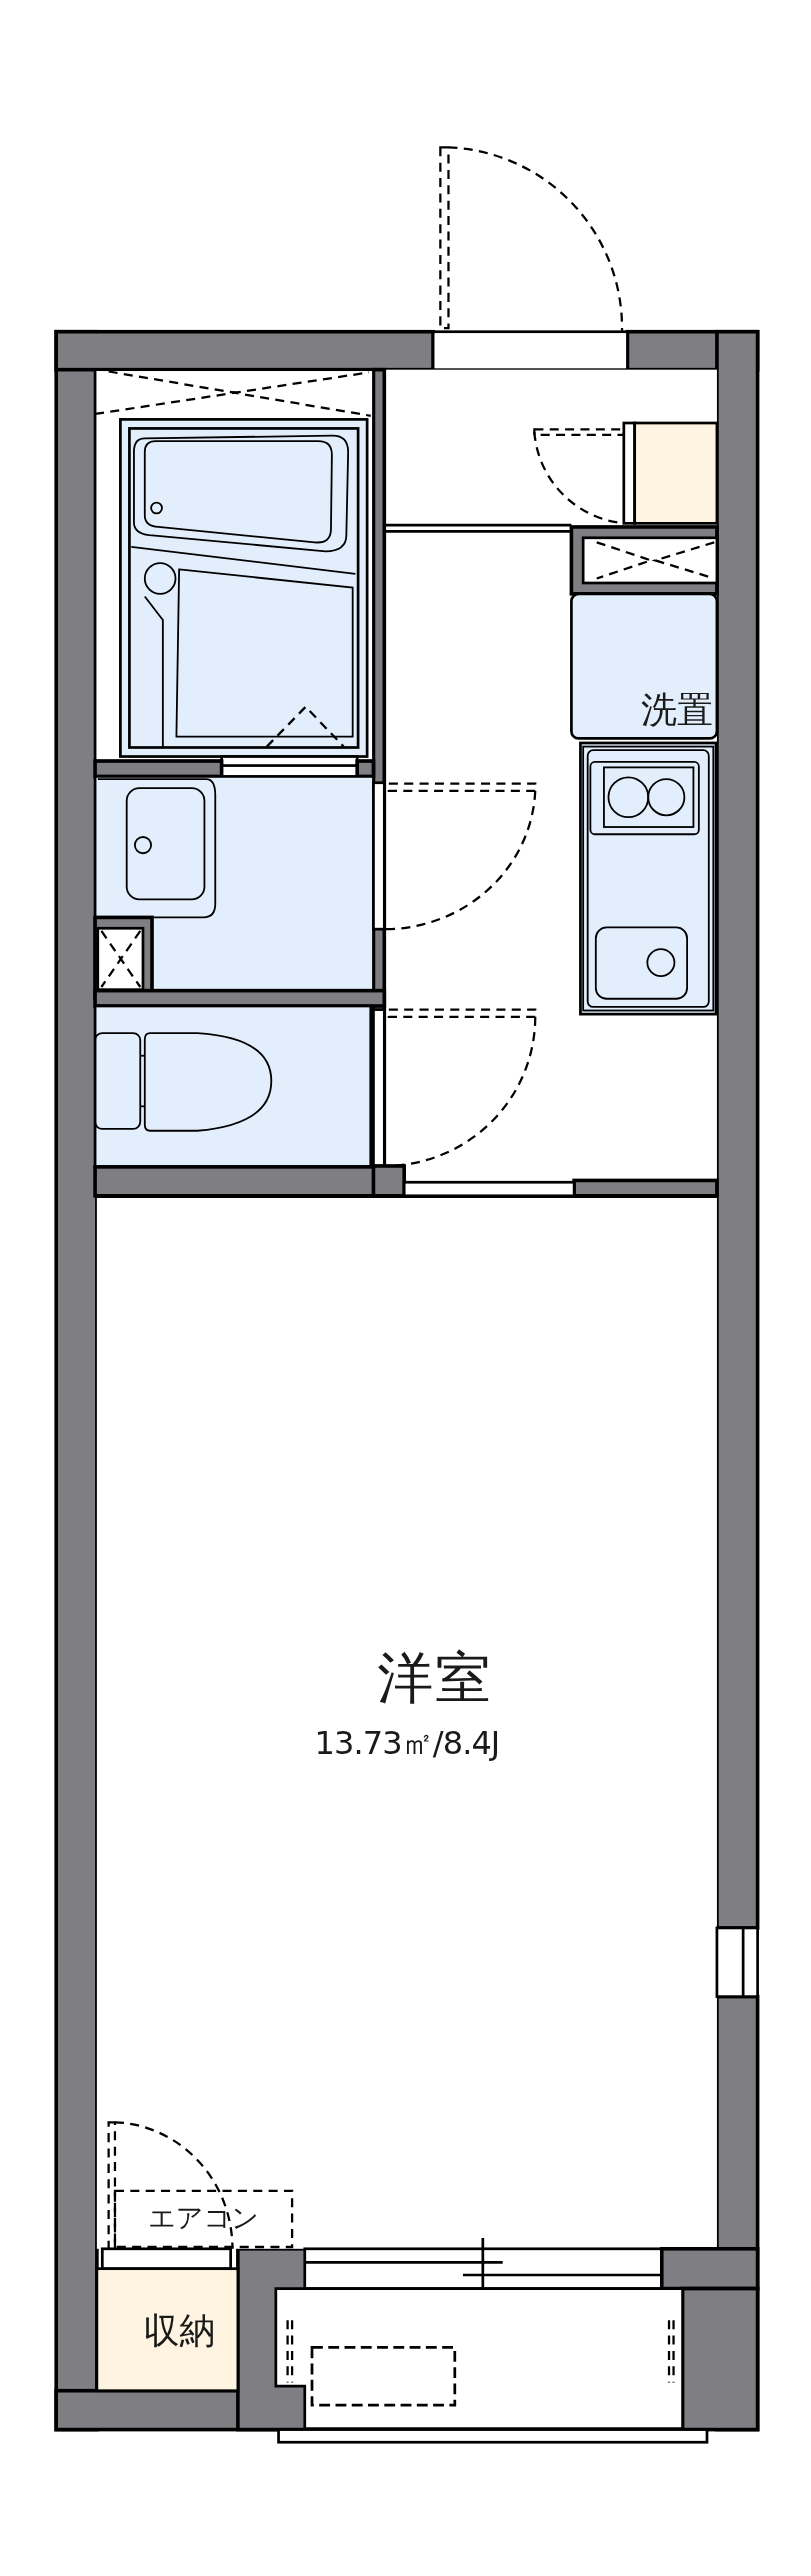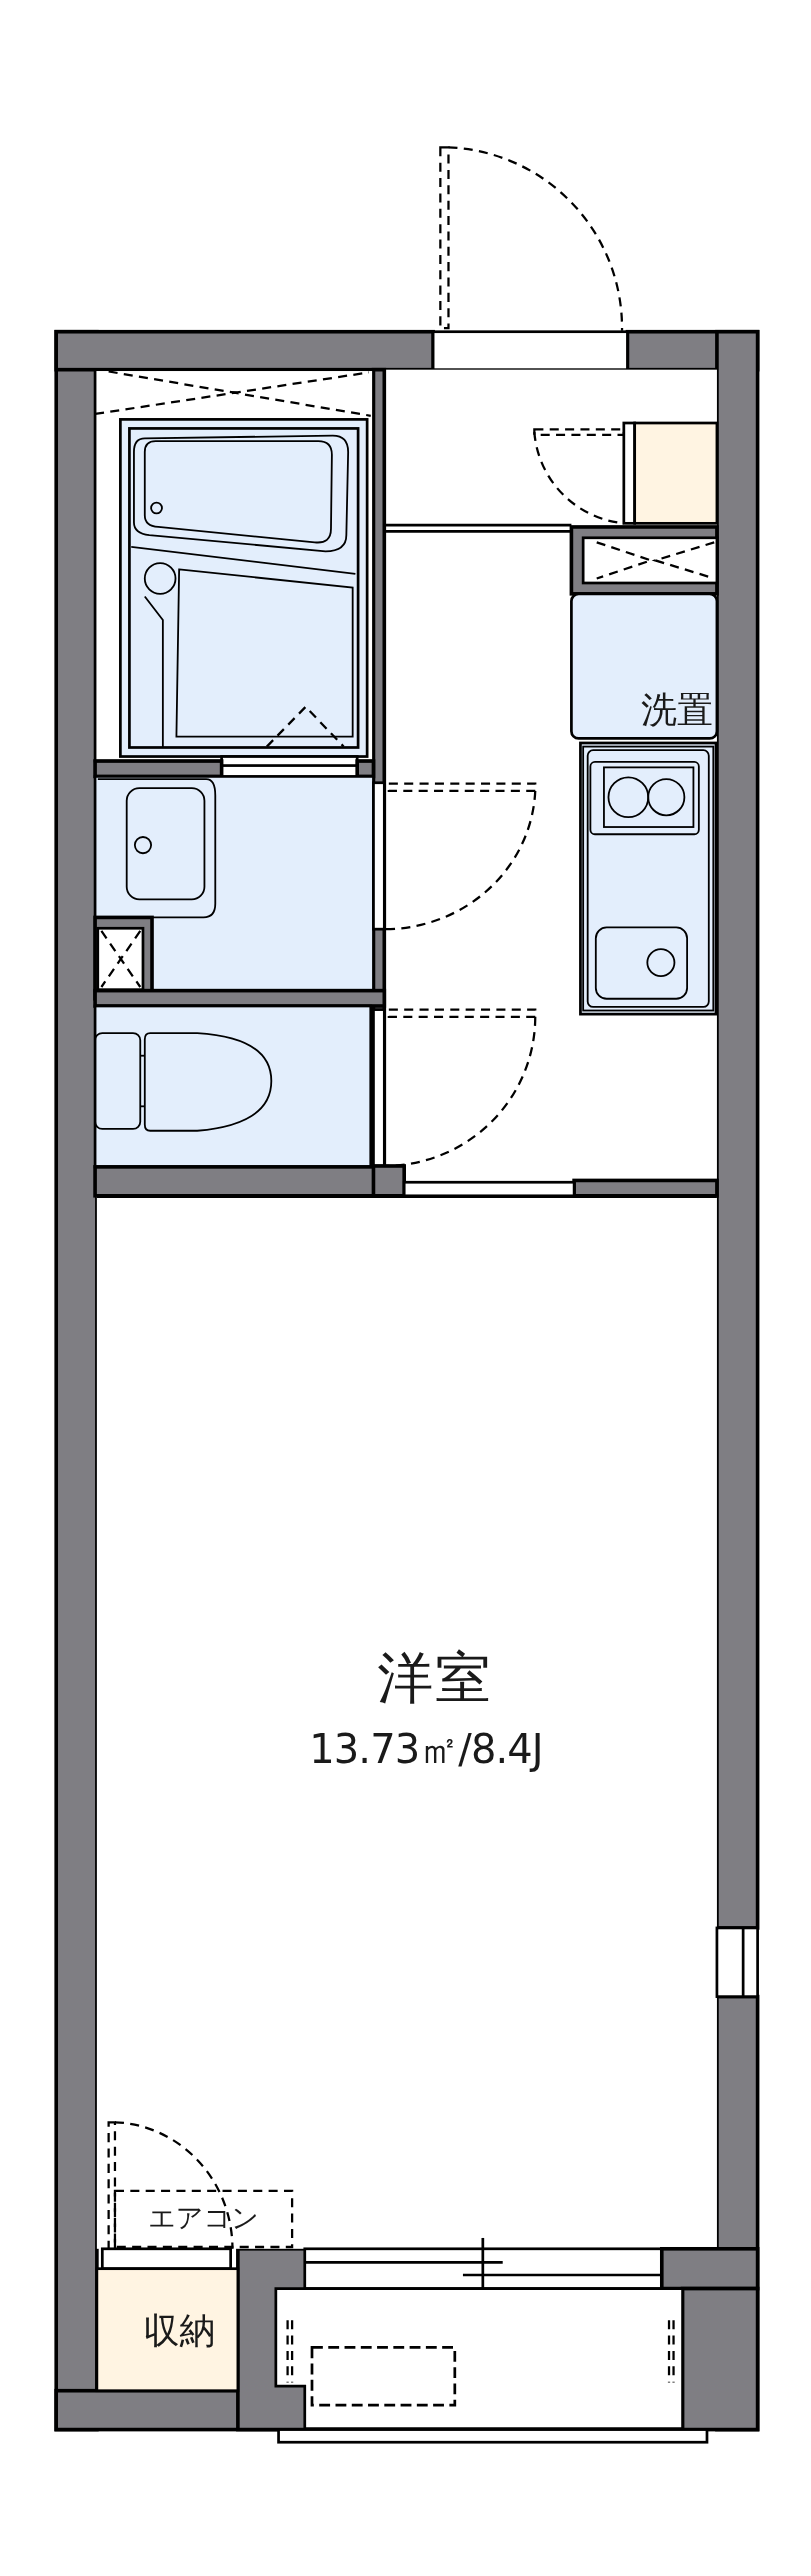--- a/index.html
+++ b/index.html
@@ -1,20 +1,20 @@
 <!DOCTYPE html>
 <html style="font-size:14.5px"><head>
 <meta charset="utf-8">
 <style>
   html, body { margin: 0; padding: 0; background: #ffffff; }
   body { width: 812px; height: 2576px; position: relative; overflow: hidden; }
   #plan { position: absolute; left: 0; top: 0; width: 812px; height: 2576px; }
   .lbl { position: absolute; color: #1a1a1a; font-family: "DejaVu Sans", sans-serif; white-space: nowrap; text-align: center; }
   .room-name { font-size: 56px; letter-spacing: 1.8px; }
-  .room-area { font-size: 40px; font-family: "DejaVu Sans", sans-serif; letter-spacing: -0.9px; padding-left: 19px; }
+  .room-area { font-size: 32px; font-family: "DejaVu Sans", sans-serif; letter-spacing: -0.9px; }
   .small { font-size: 36px; }
   .tiny { font-size: 27px; }
 </style>
 </head>
 <body>
 
 <svg id="plan" viewBox="0 0 898 2850" xmlns="http://www.w3.org/2000/svg">
   <defs>
     <style>
       .wall { fill: #7f7e83; stroke: #000; stroke-width: 4; }

